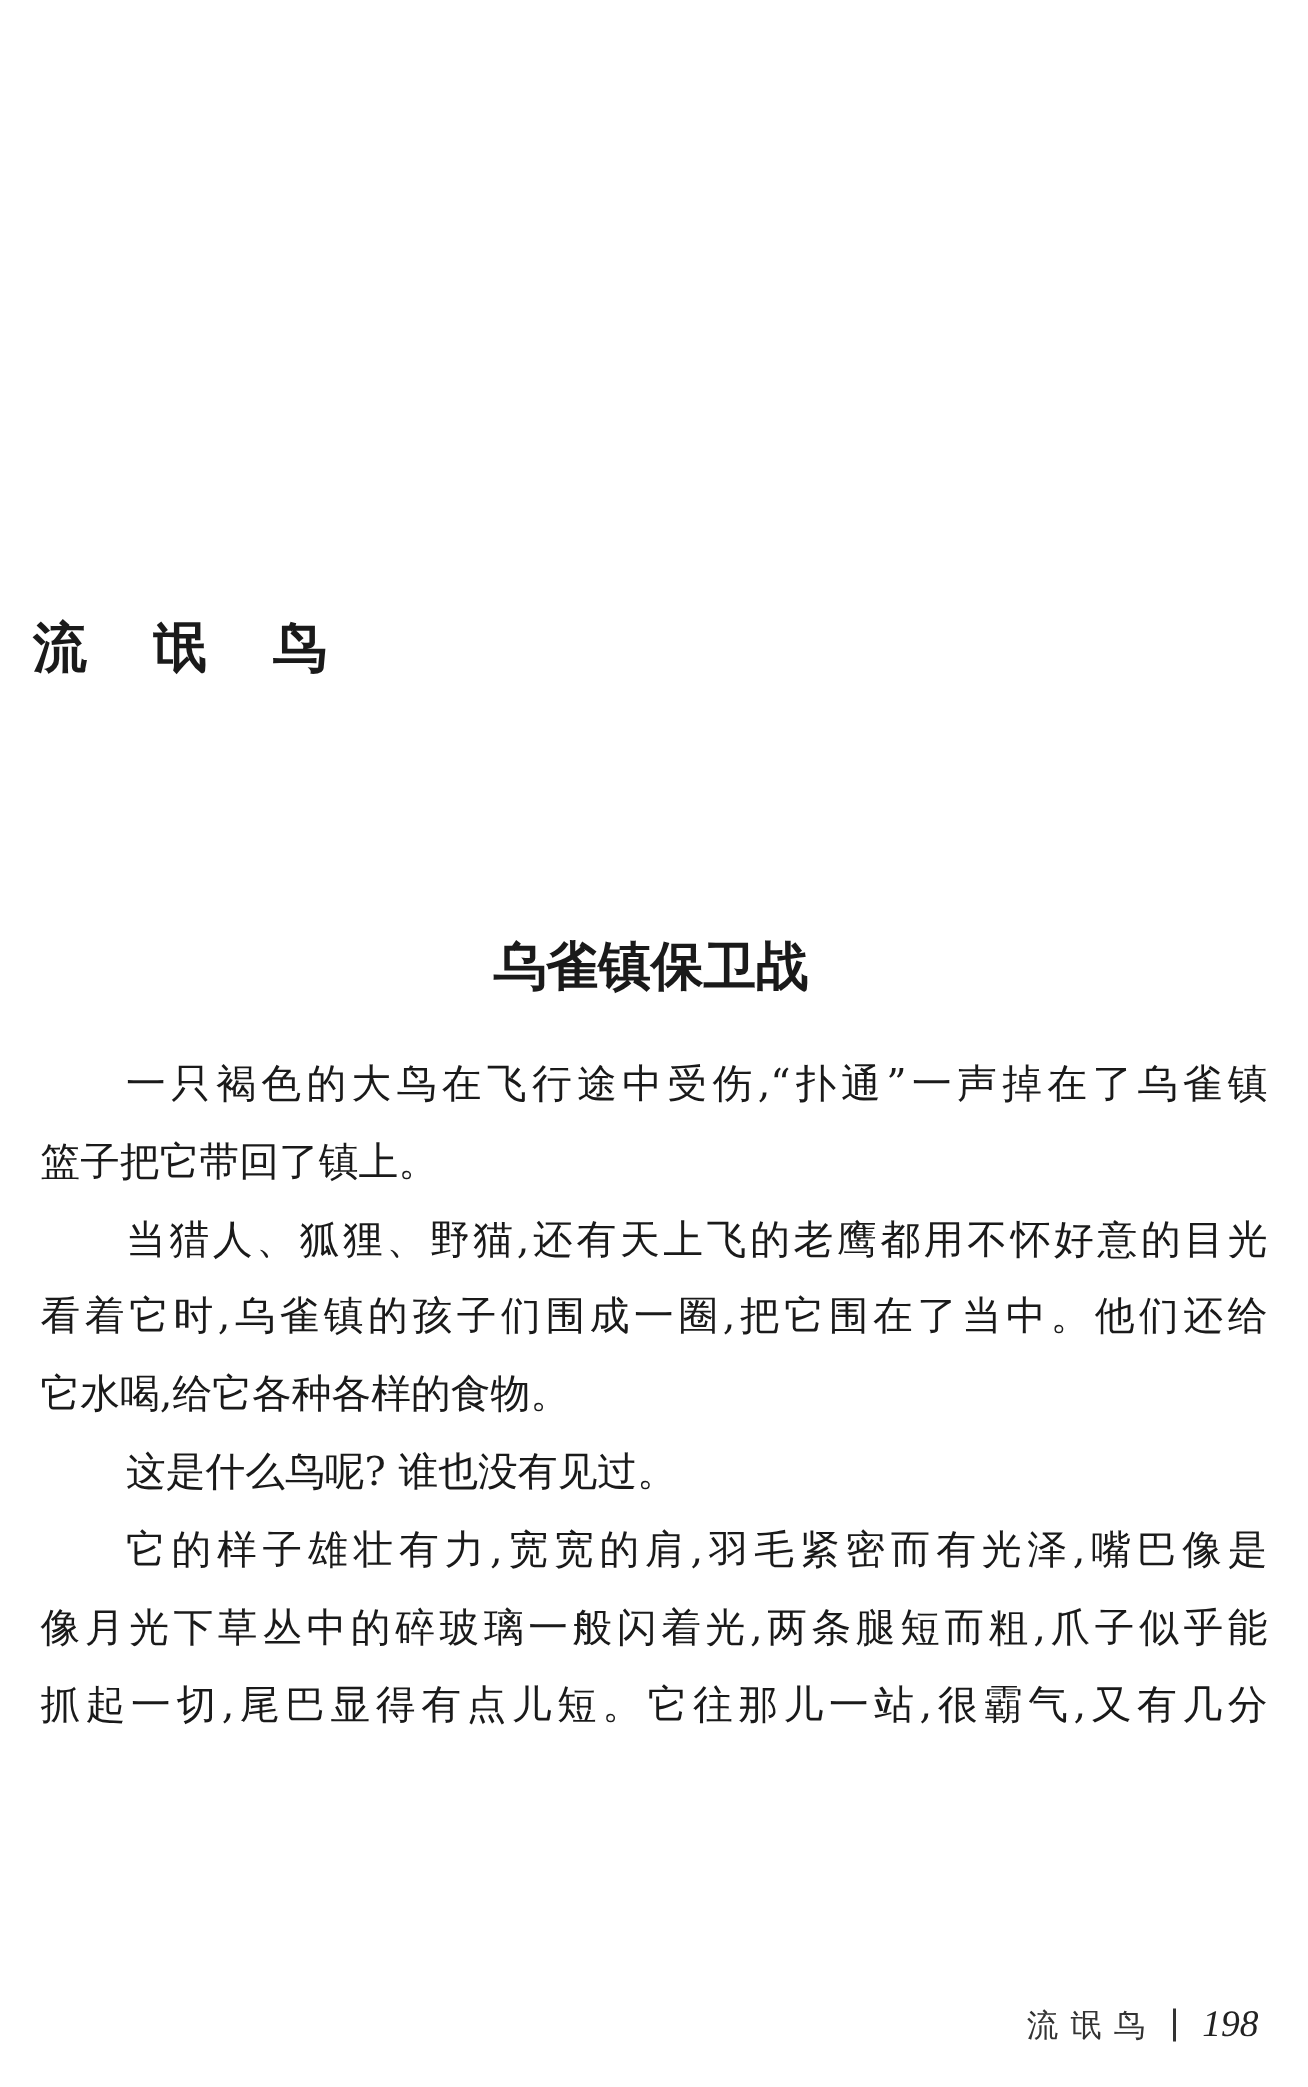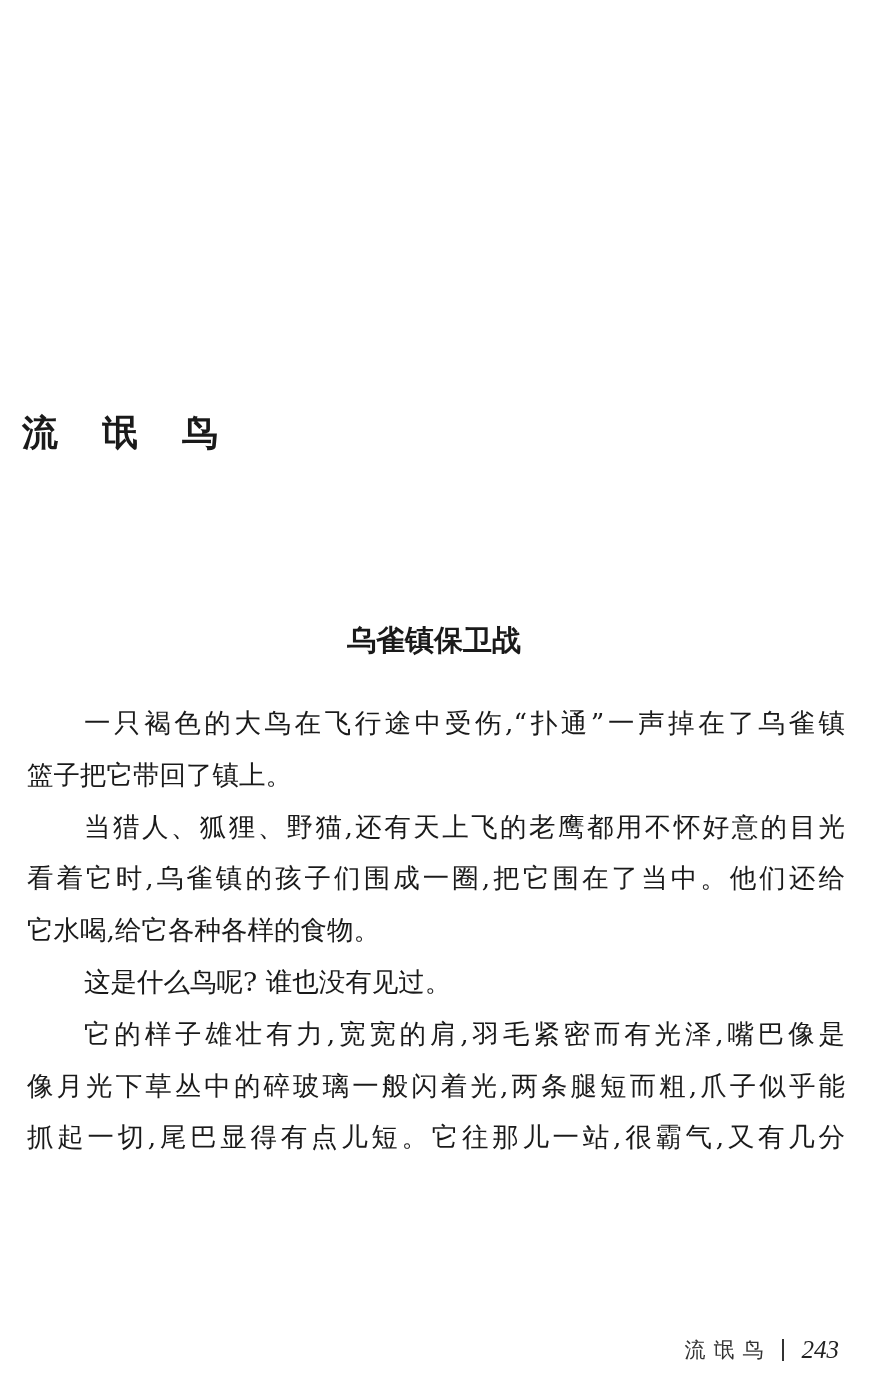--- a/index.html
+++ b/index.html
@@ -32,21 +32,21 @@
       margin: 0 22px;
     }
     .section-title {
       position: absolute;
       top: 594px;
       left: 0;
       width: 868px;
       text-align: center;
       font-family: "DejaVu Sans", "Liberation Sans", sans-serif;
       font-weight: bold;
-      font-size: 29px;
+      font-size: 35px;
       line-height: 44px;
     }
     .body-text {
       position: absolute;
       top: 697px;
       left: 27px;
       width: 818px;
       font-size: 26.5px;
       line-height: 51.8px;
     }
@@ -115,14 +115,14 @@
   <div>
     <div class="line indent">它的样子雄壮有力,宽宽的肩,羽毛紧密而有光泽,嘴巴像是</div>
     <div class="line">像月光下草丛中的碎玻璃一般闪着光,两条腿短而粗,爪子似乎能</div>
     <div class="line">抓起一切,尾巴显得有点儿短。它往那儿一站,很霸气,又有几分</div>
   </div>
 </div>
 
 <div class="footer">
   <span class="footer-title">流氓鸟</span>
   <span class="footer-divider"></span>
-  <span class="footer-page">243</span>
+  <span class="footer-page">198</span>
 </div>
 
 </body></html>

